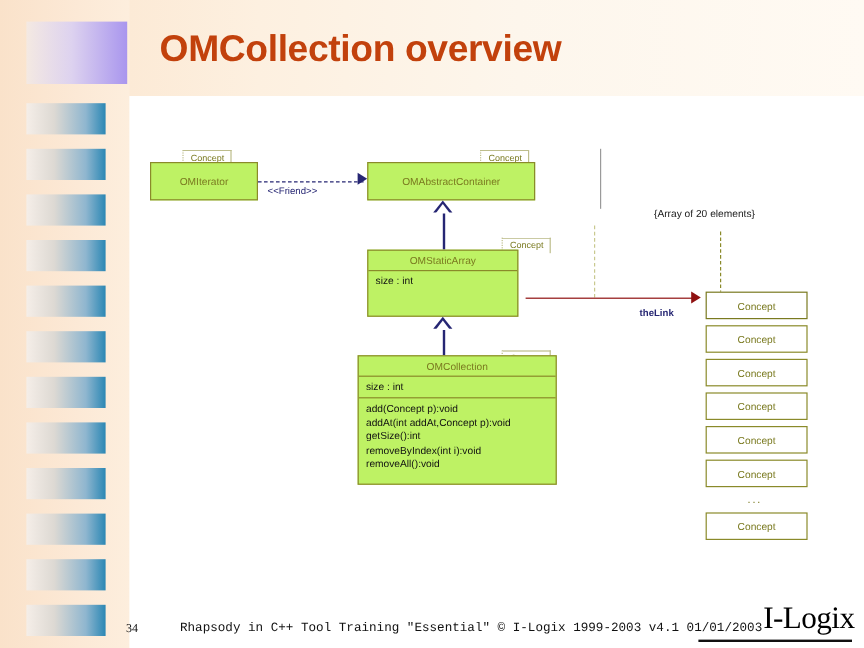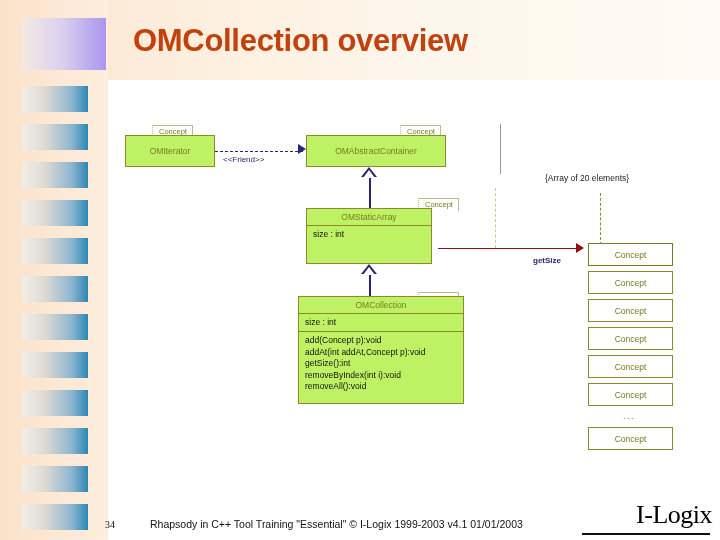--- a/index.html
+++ b/index.html
@@ -67,21 +67,21 @@
   .lbl{position:absolute;font-size:8px;color:#262673;white-space:nowrap;}
   .lbl-b{font-weight:bold;}
   .lbl-note{position:absolute;font-size:8.5px;color:#1a1a1a;white-space:nowrap;text-align:center;}
   .ellipsis{position:absolute;font-size:9px;color:#7a7a20;letter-spacing:1.5px;}
 
   
   .footer{position:absolute;left:0;bottom:0;width:720px;height:48px;}
   .pagenum{position:absolute;left:105px;top:519px;font-size:10px;color:#111;
      font-family:"Liberation Serif", serif;}
   .foot-text{position:absolute;left:150px;top:518px;font-size:10.5px;color:#111;
-     font-family:Liberation Sans, sans-serif;white-space:nowrap;}
+     font-family:Liberation Mono, monospace;white-space:nowrap;}
   .logo{position:absolute;right:8px;top:500px;font-size:26px;color:#000000;
      font-family:"Liberation Serif", serif;font-weight:normal;letter-spacing:-0.5px;}
   .logo-underline{position:absolute;right:10px;top:533px;width:128px;height:1.5px;background:#111;}
 </style>
 </head>
 <body>
 
 <div class="slide">
 
   <div class="bg-top"></div>
@@ -170,21 +170,21 @@
     <div class="greyline" style="left:392px;top:44px;height:50px;"></div>
 
     <div class="dashv" style="left:387px;top:108px;height:60px;"></div>
 
     <div class="dashv2" style="left:492px;top:113px;height:52px;"></div>
 
     <div class="redline" style="left:330px;top:168px;width:144px;"></div>
     <div style="position:absolute;left:468px;top:163px;width:0;height:0;
          border-top:5px solid transparent;border-bottom:5px solid transparent;
          border-left:8px solid #8f1111;"></div>
-    <div class="lbl lbl-b" style="left:425px;top:176px;">getSize</div>
+    <div class="lbl lbl-b" style="left:425px;top:176px;">theLink</div>
 
     <div class="cbox first" style="left:480px;top:163px;">Concept</div>
     <div class="cbox" style="left:480px;top:191px;">Concept</div>
     <div class="cbox" style="left:480px;top:219px;">Concept</div>
     <div class="cbox" style="left:480px;top:247px;">Concept</div>
     <div class="cbox" style="left:480px;top:275px;">Concept</div>
     <div class="cbox" style="left:480px;top:303px;">Concept</div>
 
     <div class="ellipsis" style="left:515px;top:331px;">...</div>
 

